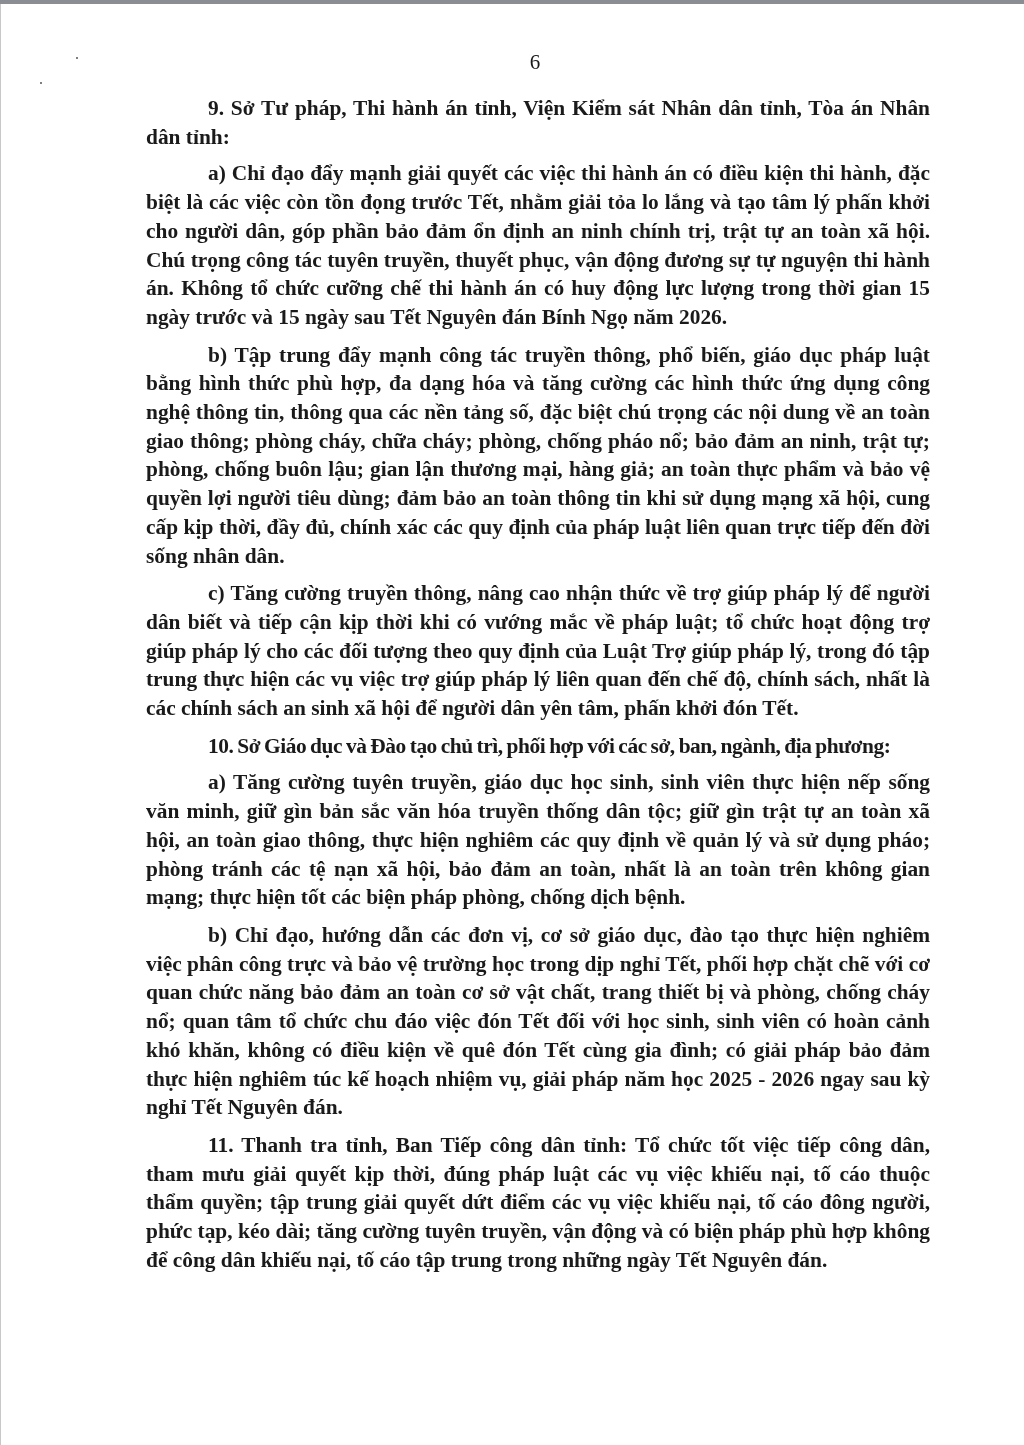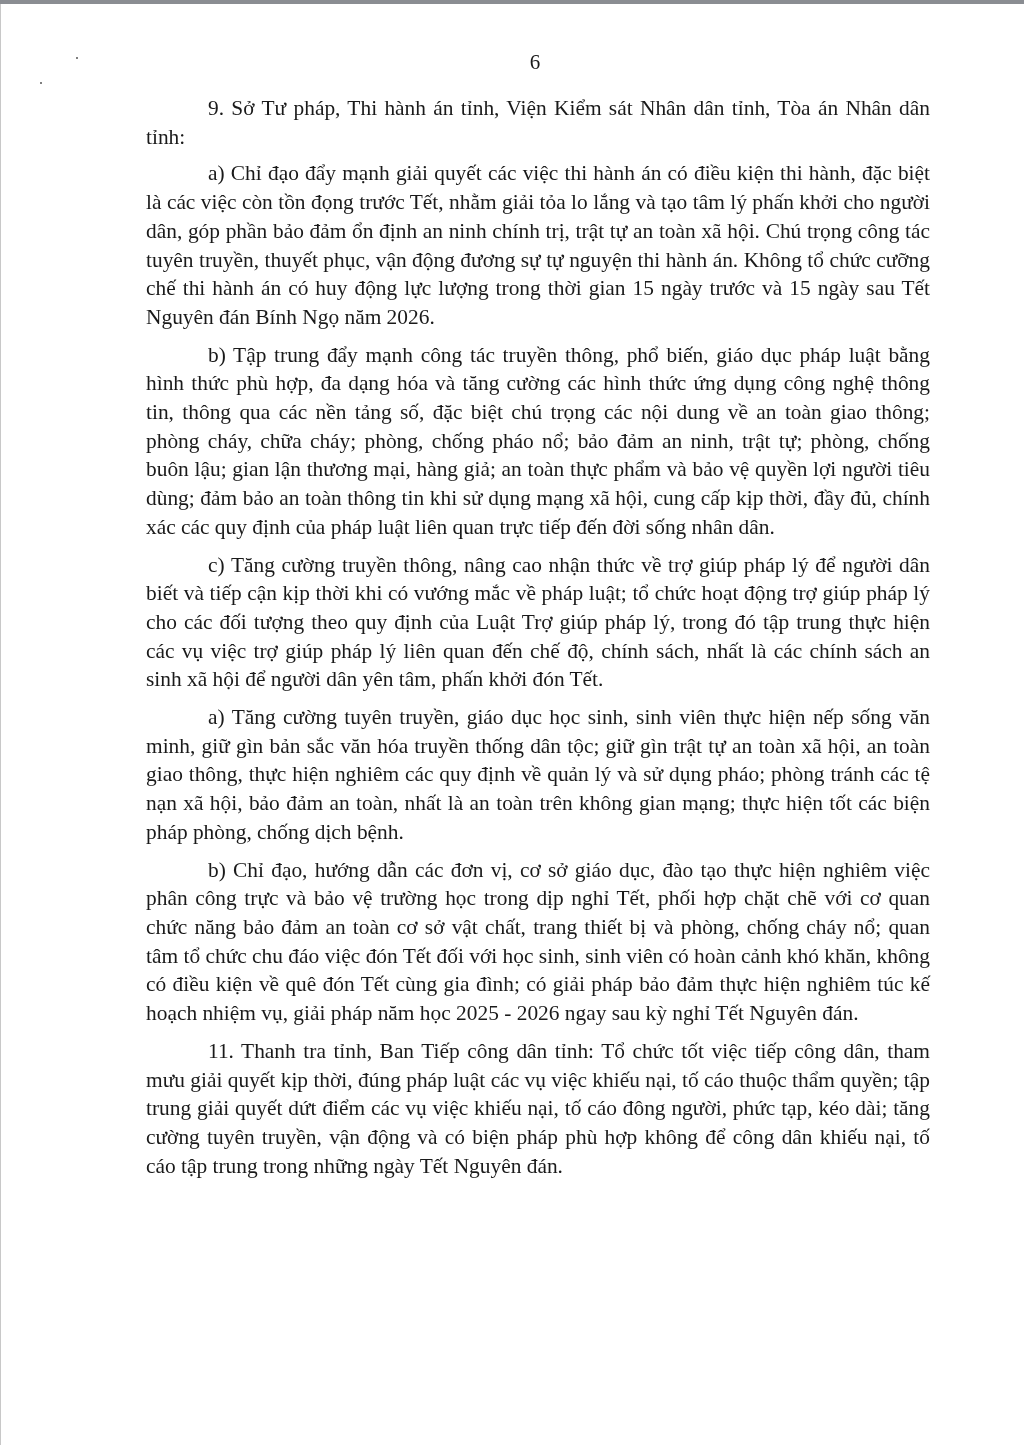--- a/index.html
+++ b/index.html
@@ -45,20 +45,21 @@
       left: 146px;
       top: 94px;
       width: 784px;
     }
     .para {
       margin: 0;
       font-size: 21.4px;
       line-height: 28.7px;
       text-align: justify;
       text-indent: 62px;
+      font-weight: bold;
     }
     .heading-para { margin-bottom: 8px; }
     .item-para { margin-bottom: 9px; }
     .compact {
       letter-spacing: -0.45px;
       word-spacing: -1px;
     }
   </style>
 </head>
 <body>
@@ -73,20 +74,21 @@
 <div class="content">
 
   <section>
     <p class="para heading-para">9. Sở Tư pháp, Thi hành án tỉnh, Viện Kiểm sát Nhân dân tỉnh, Tòa án Nhân dân tỉnh:</p>
     <p class="para item-para">a) Chỉ đạo đẩy mạnh giải quyết các việc thi hành án có điều kiện thi hành, đặc biệt là các việc còn tồn đọng trước Tết, nhằm giải tỏa lo lắng và tạo tâm lý phấn khởi cho người dân, góp phần bảo đảm ổn định an ninh chính trị, trật tự an toàn xã hội. Chú trọng công tác tuyên truyền, thuyết phục, vận động đương sự tự nguyện thi hành án. Không tổ chức cưỡng chế thi hành án có huy động lực lượng trong thời gian 15 ngày trước và 15 ngày sau Tết Nguyên đán Bính Ngọ năm 2026.</p>
     <p class="para item-para">b) Tập trung đẩy mạnh công tác truyền thông, phổ biến, giáo dục pháp luật bằng hình thức phù hợp, đa dạng hóa và tăng cường các hình thức ứng dụng công nghệ thông tin, thông qua các nền tảng số, đặc biệt chú trọng các nội dung về an toàn giao thông; phòng cháy, chữa cháy; phòng, chống pháo nổ; bảo đảm an ninh, trật tự; phòng, chống buôn lậu; gian lận thương mại, hàng giả; an toàn thực phẩm và bảo vệ quyền lợi người tiêu dùng; đảm bảo an toàn thông tin khi sử dụng mạng xã hội, cung cấp kịp thời, đầy đủ, chính xác các quy định của pháp luật liên quan trực tiếp đến đời sống nhân dân.</p>
     <p class="para item-para">c) Tăng cường truyền thông, nâng cao nhận thức về trợ giúp pháp lý để người dân biết và tiếp cận kịp thời khi có vướng mắc về pháp luật; tổ chức hoạt động trợ giúp pháp lý cho các đối tượng theo quy định của Luật Trợ giúp pháp lý, trong đó tập trung thực hiện các vụ việc trợ giúp pháp lý liên quan đến chế độ, chính sách, nhất là các chính sách an sinh xã hội để người dân yên tâm, phấn khởi đón Tết.</p>
   </section>
 
   <section>
+    <p class="para heading-para compact">10. Sở Giáo dục và Đào tạo chủ trì, phối hợp với các sở, ban, ngành, địa phương:</p>
     <p class="para item-para">a) Tăng cường tuyên truyền, giáo dục học sinh, sinh viên thực hiện nếp sống văn minh, giữ gìn bản sắc văn hóa truyền thống dân tộc; giữ gìn trật tự an toàn xã hội, an toàn giao thông, thực hiện nghiêm các quy định về quản lý và sử dụng pháo; phòng tránh các tệ nạn xã hội, bảo đảm an toàn, nhất là an toàn trên không gian mạng; thực hiện tốt các biện pháp phòng, chống dịch bệnh.</p>
     <p class="para item-para">b) Chỉ đạo, hướng dẫn các đơn vị, cơ sở giáo dục, đào tạo thực hiện nghiêm việc phân công trực và bảo vệ trường học trong dịp nghỉ Tết, phối hợp chặt chẽ với cơ quan chức năng bảo đảm an toàn cơ sở vật chất, trang thiết bị và phòng, chống cháy nổ; quan tâm tổ chức chu đáo việc đón Tết đối với học sinh, sinh viên có hoàn cảnh khó khăn, không có điều kiện về quê đón Tết cùng gia đình; có giải pháp bảo đảm thực hiện nghiêm túc kế hoạch nhiệm vụ, giải pháp năm học 2025 - 2026 ngay sau kỳ nghỉ Tết Nguyên đán.</p>
   </section>
 
   <section>
     <p class="para item-para">11. Thanh tra tỉnh, Ban Tiếp công dân tỉnh: Tổ chức tốt việc tiếp công dân, tham mưu giải quyết kịp thời, đúng pháp luật các vụ việc khiếu nại, tố cáo thuộc thẩm quyền; tập trung giải quyết dứt điểm các vụ việc khiếu nại, tố cáo đông người, phức tạp, kéo dài; tăng cường tuyên truyền, vận động và có biện pháp phù hợp không để công dân khiếu nại, tố cáo tập trung trong những ngày Tết Nguyên đán.</p>
   </section>
 
 </div>
 

